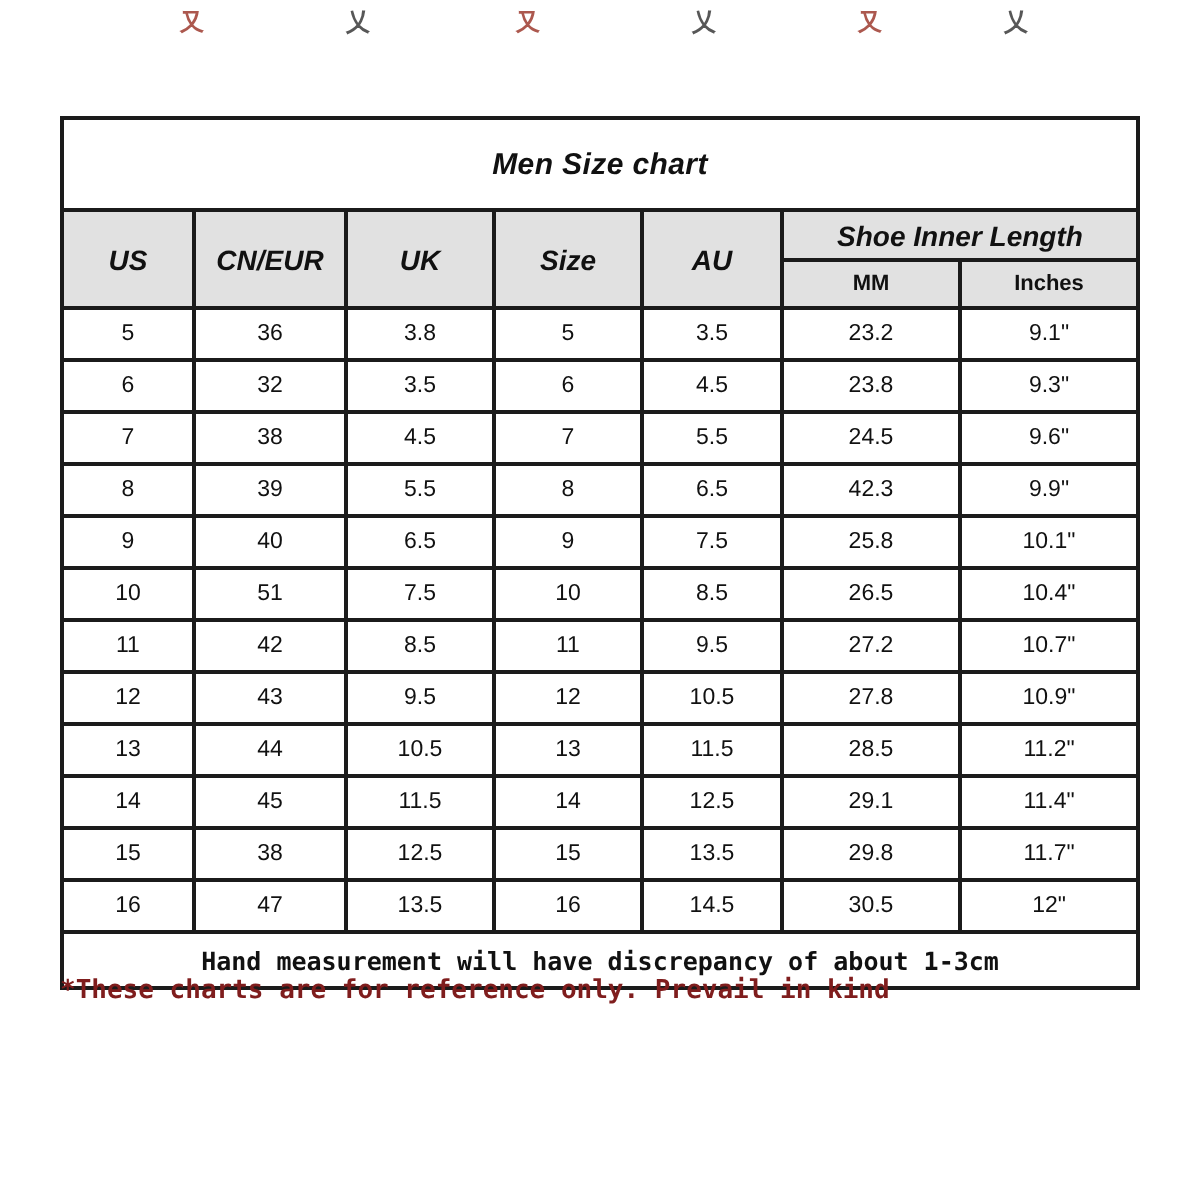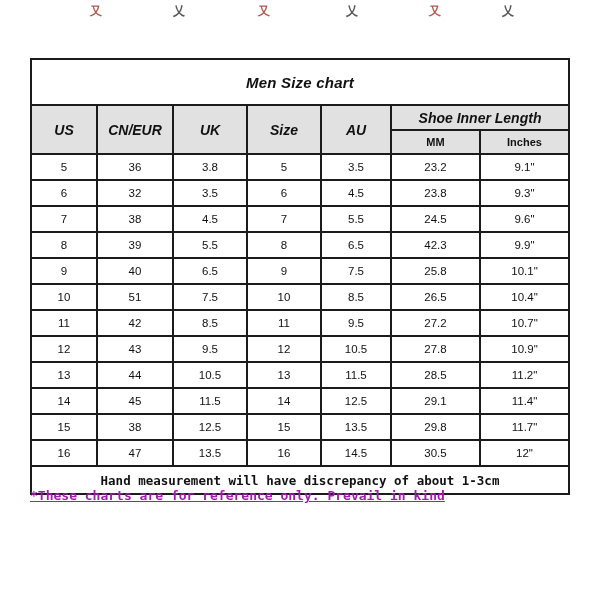--- a/index.html
+++ b/index.html
@@ -70,23 +70,22 @@
     font-size: 12.5px;
     background: #ffffff;
   }
   .footnote {
     position: absolute;
     left: 30px;
     top: 488px;
     font-family: "DejaVu Sans Mono", monospace;
     font-weight: bold;
     font-size: 13px;
-    color: #a21caf;
+    color: #7f1d1d;
     white-space: nowrap;
-    text-decoration: underline;
   }
 </style>
 </head>
 <body>
 
 <div class="watermark-strip">
     <span style="left: 90px; color: rgb(158, 59, 48);">又</span>
     <span style="left: 173px; color: rgb(58, 58, 58);">乂</span>
     <span style="left: 258px; color: rgb(158, 59, 48);">又</span>
     <span style="left: 346px; color: rgb(58, 58, 58);">乂</span>

